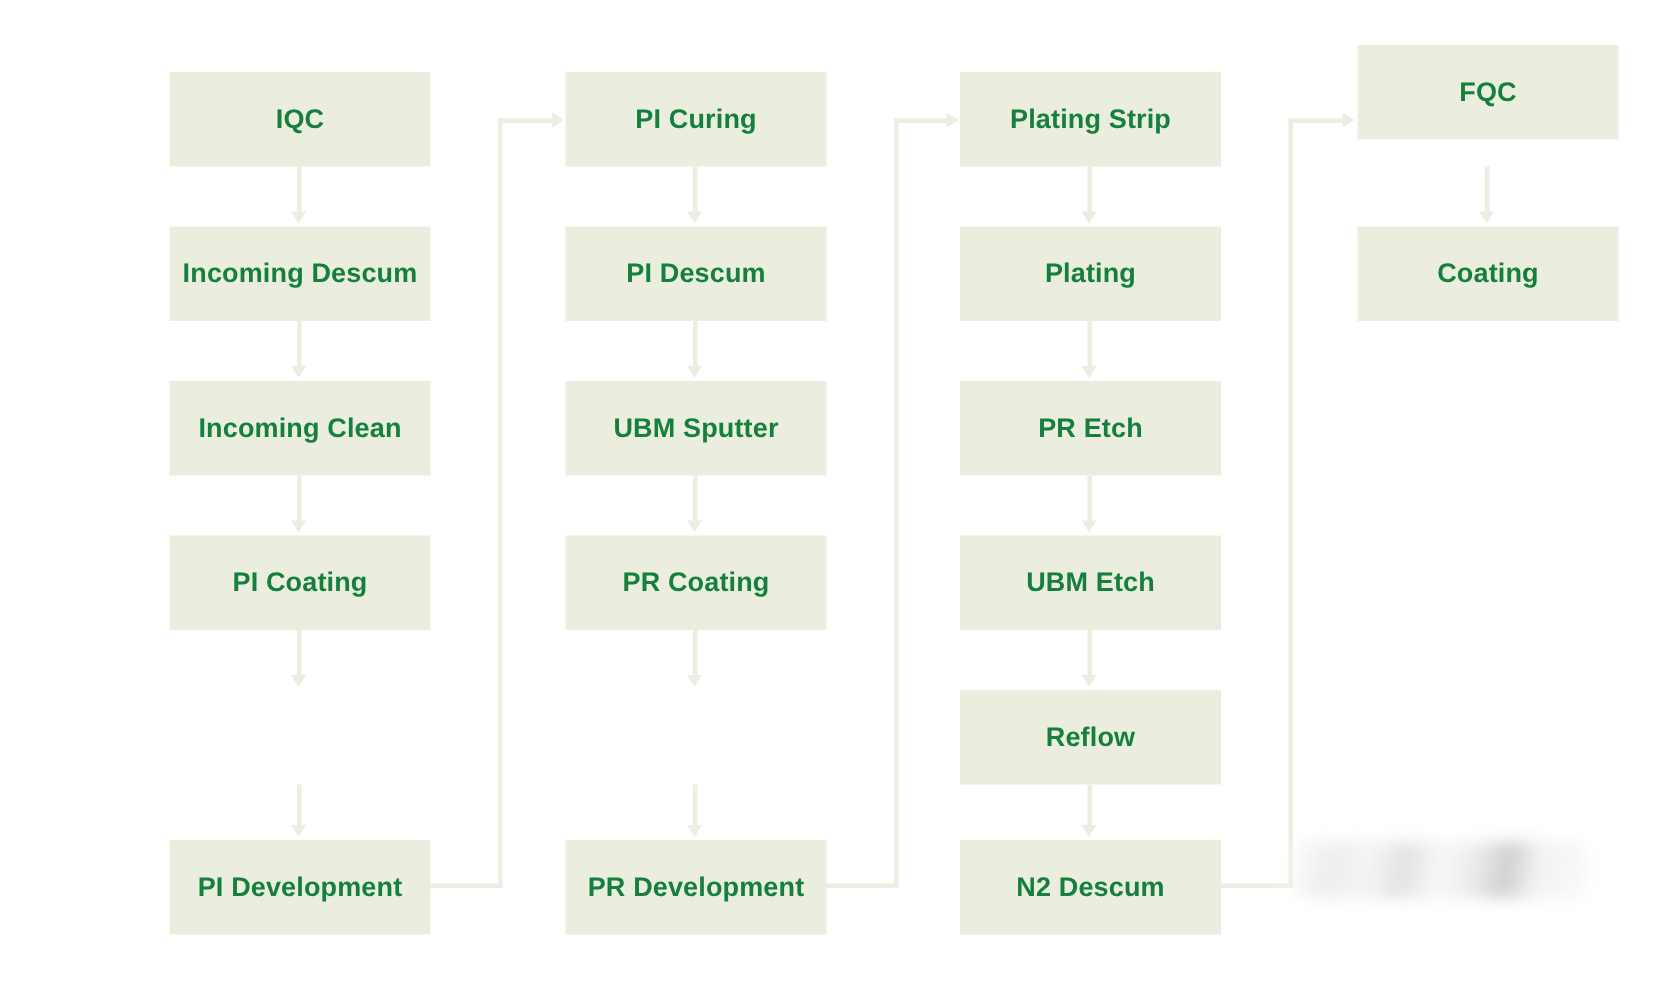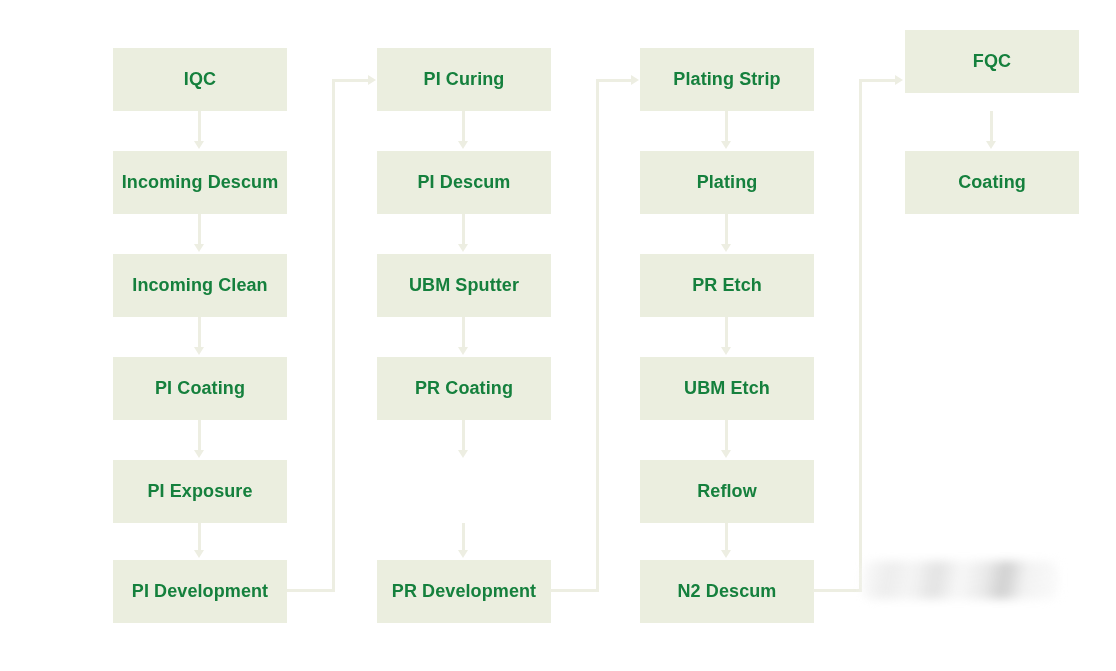--- a/index.html
+++ b/index.html
@@ -94,23 +94,20 @@
   </div>
   <div class="process-box" style="left:113px; top:254px;">
     <span class="box-label">Incoming Clean</span>
   </div>
   <div class="process-box" style="left:113px; top:151px;">
     <span class="box-label">Incoming Descum</span>
   </div>
   <div class="process-box" style="left:113px; top:357px;">
     <span class="box-label">PI Coating</span>
   </div>
-  <div class="process-box" style="left:113px; top:460px;">
-    <span class="box-label">PI Exposure</span>
-  </div>
   <div class="process-box" style="left:113px; top:560px;">
     <span class="box-label">PI Development</span>
   </div>
 
   <div class="conn-v" style="left:198px; top:111px; height:32px;"></div>
   <div class="arrow-down" style="left:194px; top:141px;"></div>
 
   <div class="conn-v" style="left:198px; top:214px; height:32px;"></div>
   <div class="arrow-down" style="left:194px; top:244px;"></div>
 

